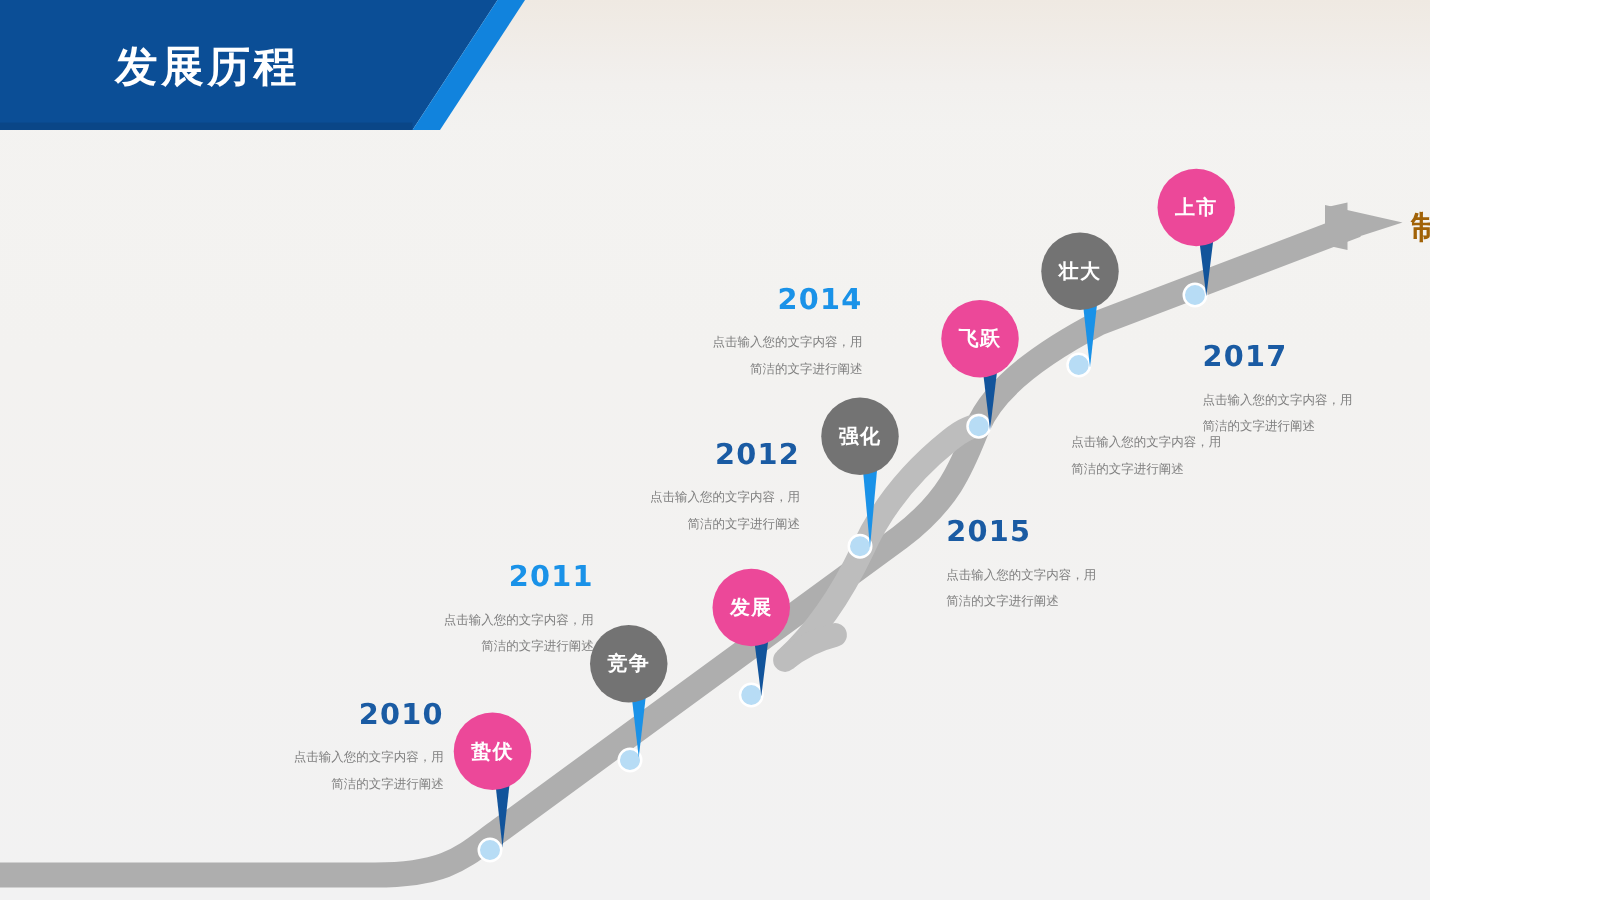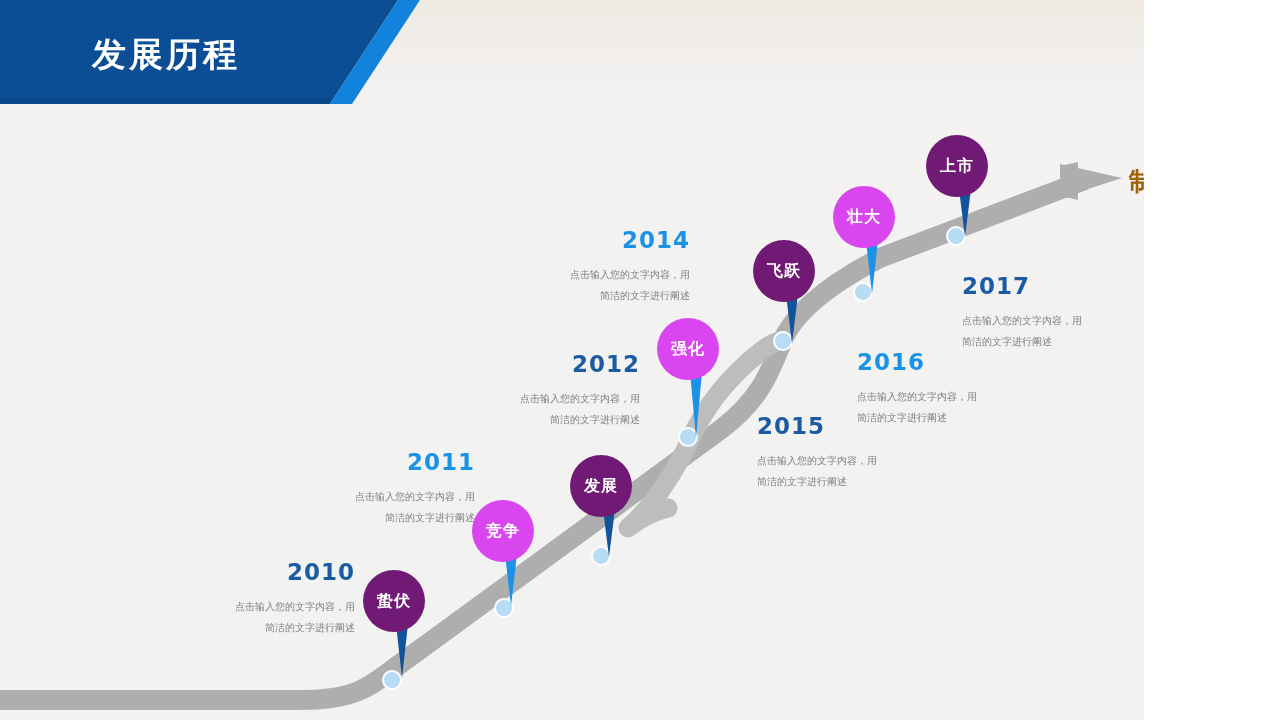--- a/index.html
+++ b/index.html
@@ -89,22 +89,22 @@
     border-radius: 50%;
     display: flex;
     align-items: center;
     justify-content: center;
     color: #ffffff;
     font-size: 16px;
     font-weight: bold;
     letter-spacing: 1px;
     z-index: 2;
   }
-  .pin.dark  .bubble { background: #701a75; }
-  .pin.light .bubble { background: #d946ef; }
+  .pin.dark  .bubble { background: #ec4899; }
+  .pin.light .bubble { background: #737373; }
   .pin .tail {
     position: absolute;
     left: 31px;
     top: 50px;
     z-index: 1;
   }
   .pin .tail svg { display: block; }
 
   
   .end-label {
@@ -251,21 +251,20 @@
 简洁的文字进行阐述</div>
   </div>
 
   <div class="entry align-left" style="left:757px; top:408px; width:250px;">
     <div class="year dark">2015</div>
     <div class="desc">点击输入您的文字内容，用
 简洁的文字进行阐述</div>
   </div>
 
   <div class="entry align-left" style="left:857px; top:344px; width:250px;">
-    <div class="year light">2016</div>
     <div class="desc">点击输入您的文字内容，用
 简洁的文字进行阐述</div>
   </div>
 
   <div class="entry align-left" style="left:962px; top:268px; width:250px;">
     <div class="year dark">2017</div>
     <div class="desc">点击输入您的文字内容，用
 简洁的文字进行阐述</div>
   </div>
 

